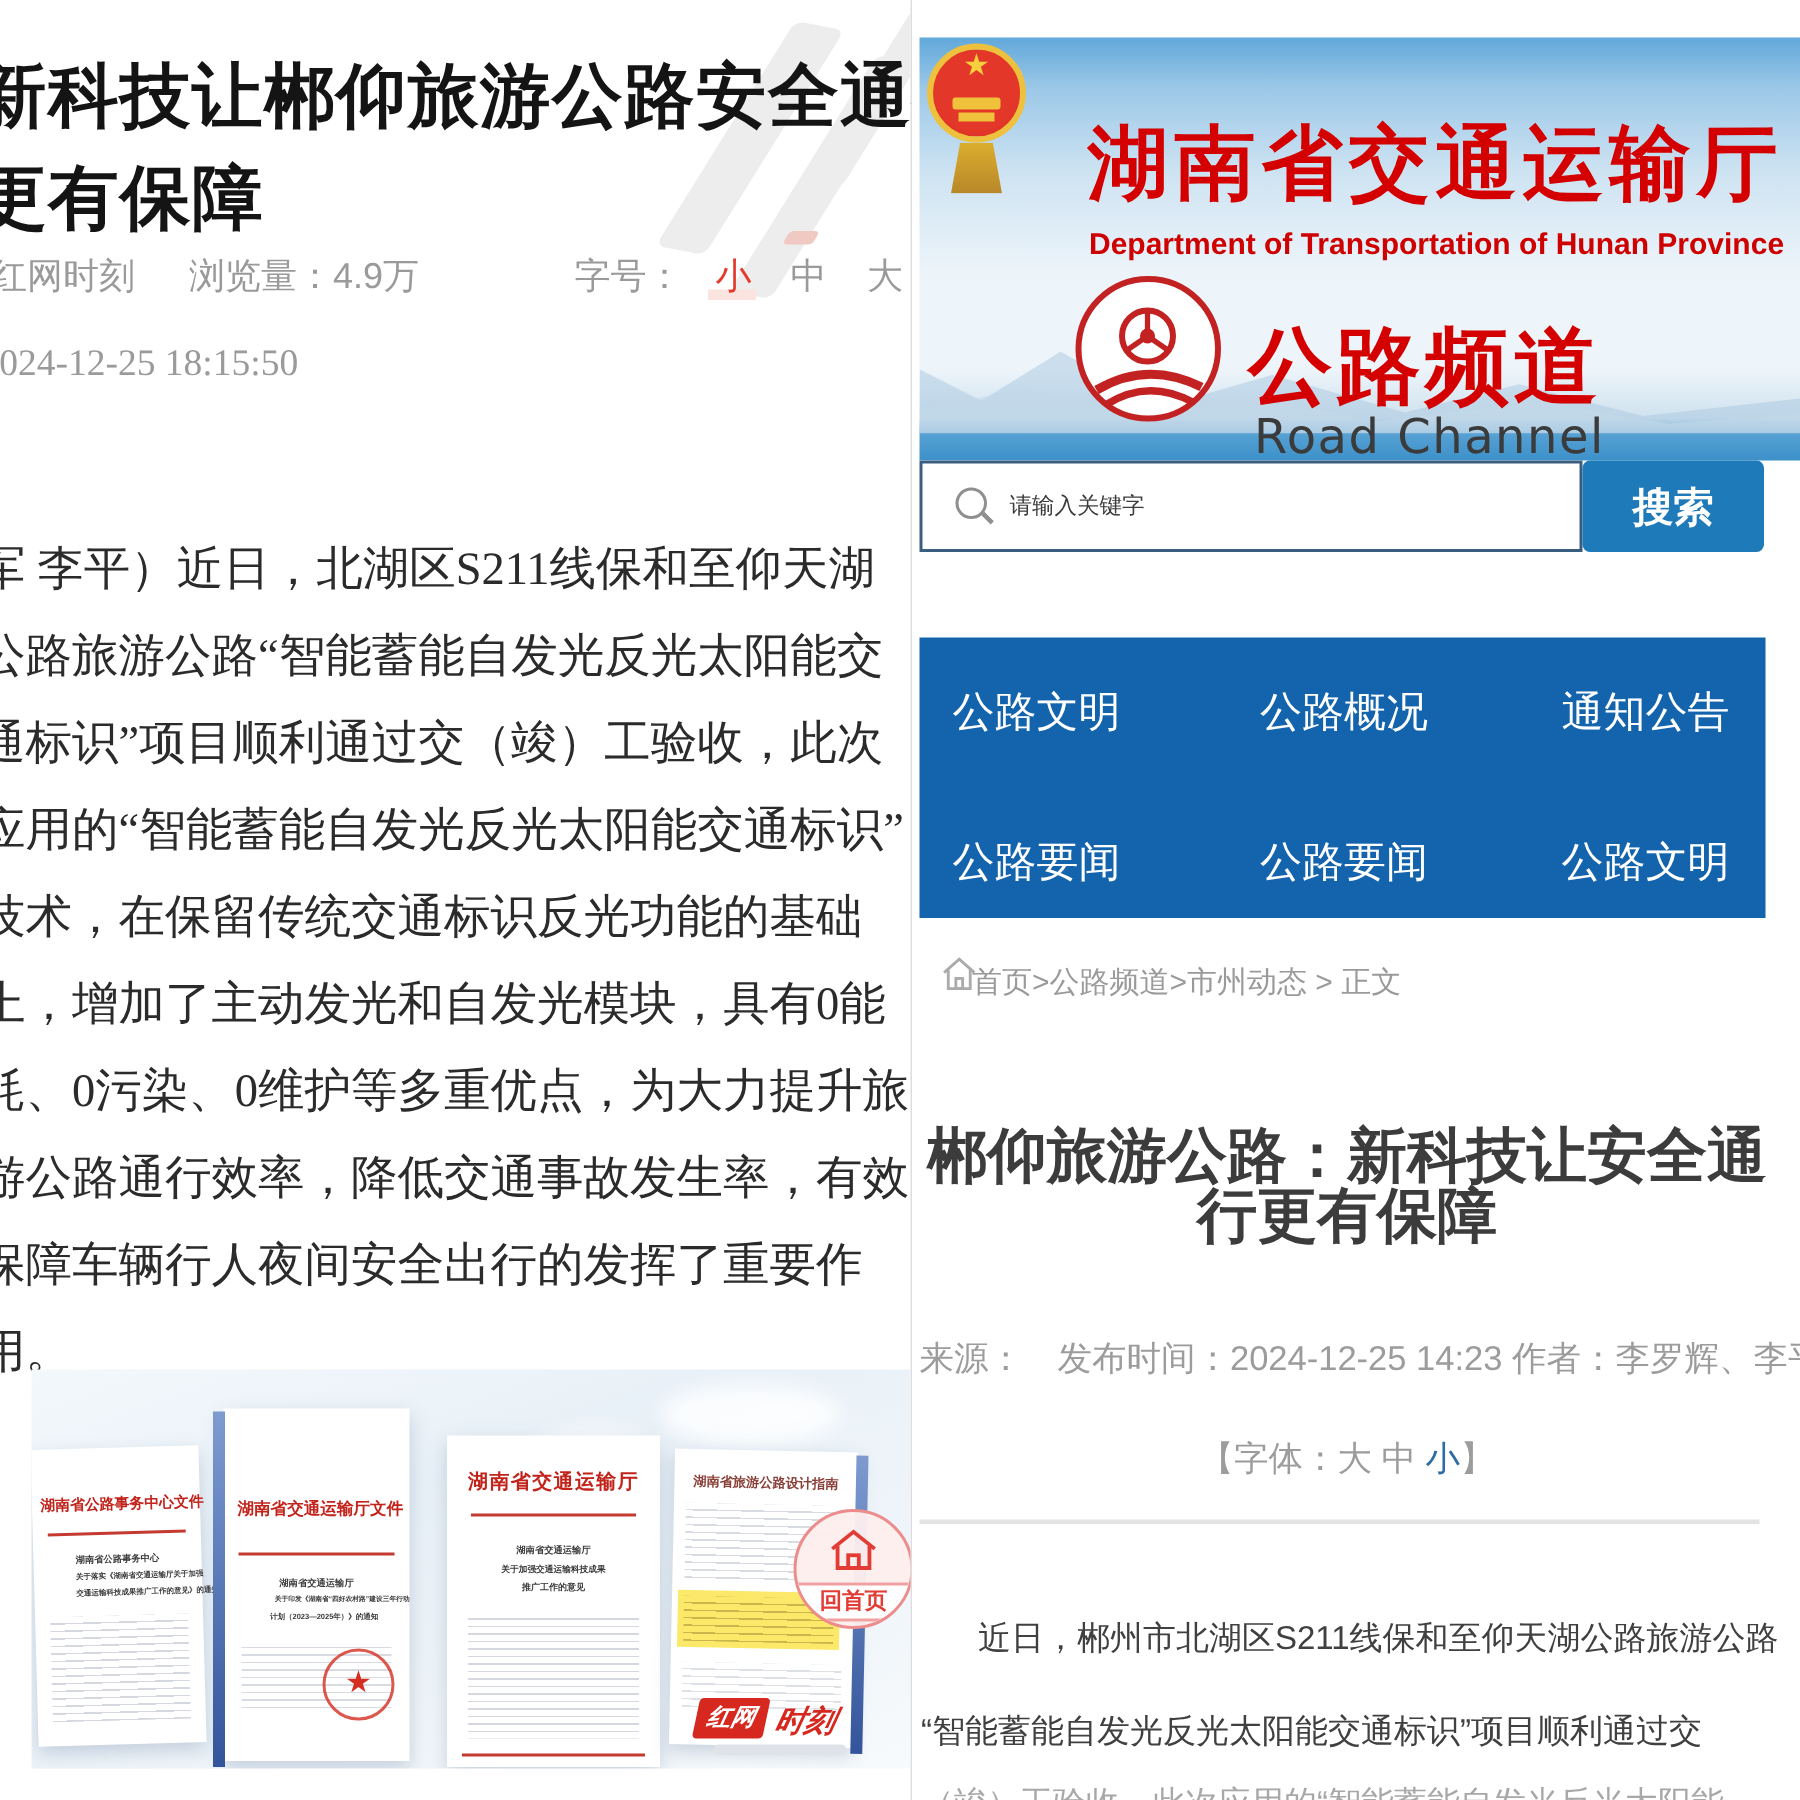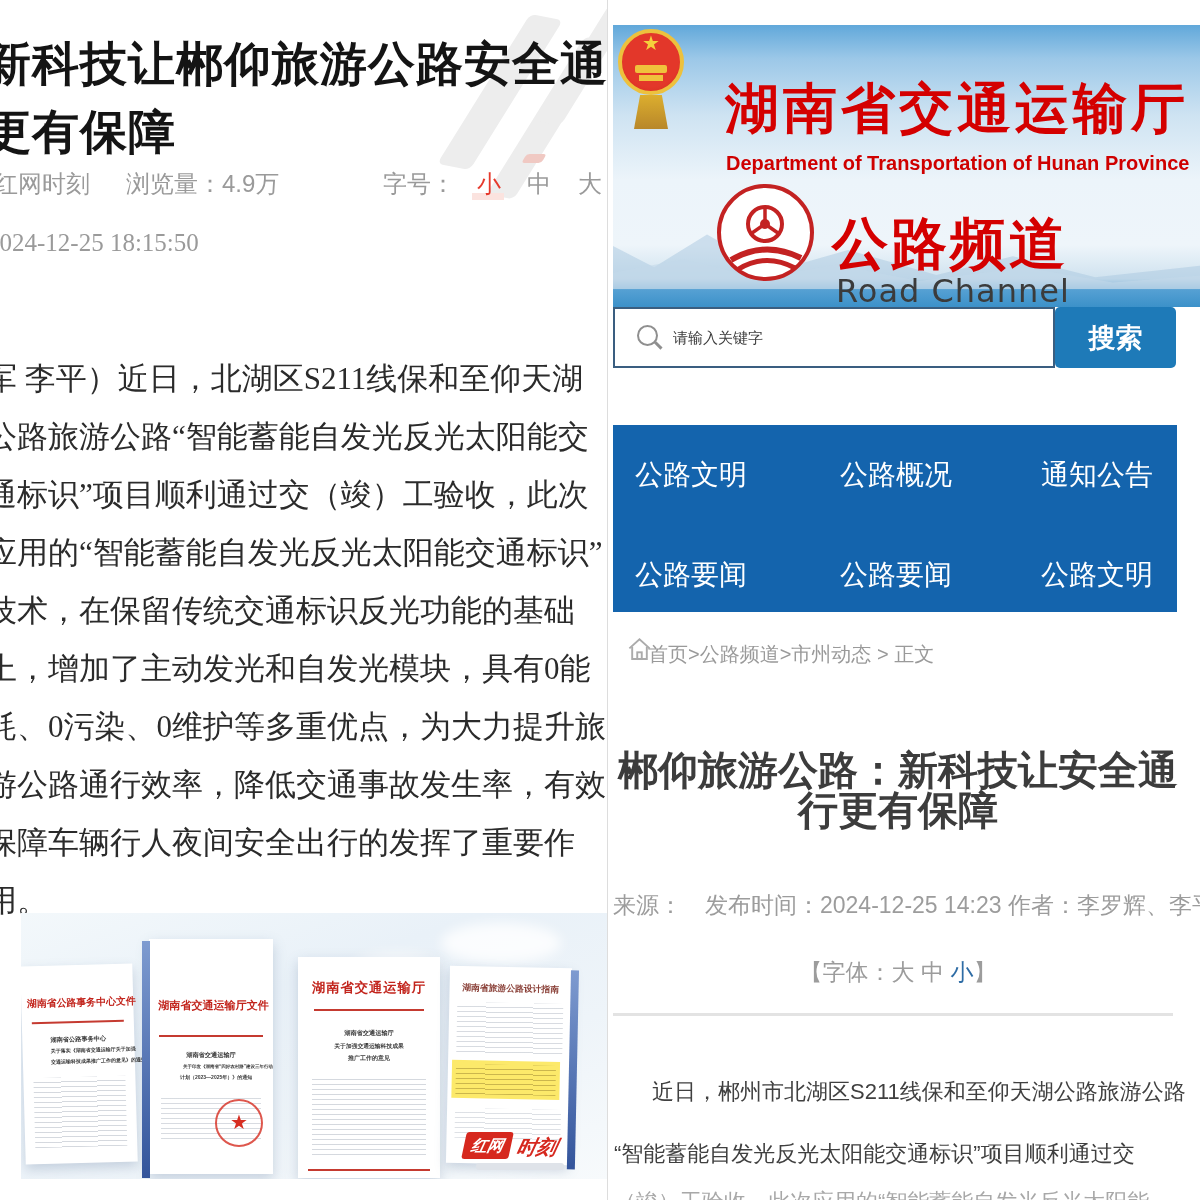--- a/index.html
+++ b/index.html
@@ -178,20 +178,28 @@
         <div class="stripes" style="left:8px;right:8px;top:142px;height:30px;opacity:.6;"></div>
       </div>
 
       <div>
         <div class="rn-box" style="left:443px;top:219px;width:47px;height:27px;">红网</div>
         <div class="rn-out" style="left:496px;top:221px;">时刻</div>
         <div class="rn-sub" style="left:455px;top:250px;width:88px;"></div>
       </div>
     </div>
 
+    <div class="home-fab">
+      <svg width="34" height="32" viewBox="0 0 24 22" style="position:absolute;left:21px;top:10px;" fill="none" stroke="#e23c35" stroke-width="1.8">
+        <path d="M2 10 L12 2 L22 10"></path>
+        <path d="M4.5 8.5 V19 H19.5 V8.5"></path>
+        <rect x="9.5" y="13" width="5" height="6"></rect>
+      </svg>
+      <div class="fab-band">回首页</div>
+    </div>
   </div>
 
   <div class="pane-right">
 
     <div class="banner">
       <div class="mt mt1"></div>
       <div class="mt mt2"></div>
 
       <div class="emblem">
         <div class="em-circle"></div>

